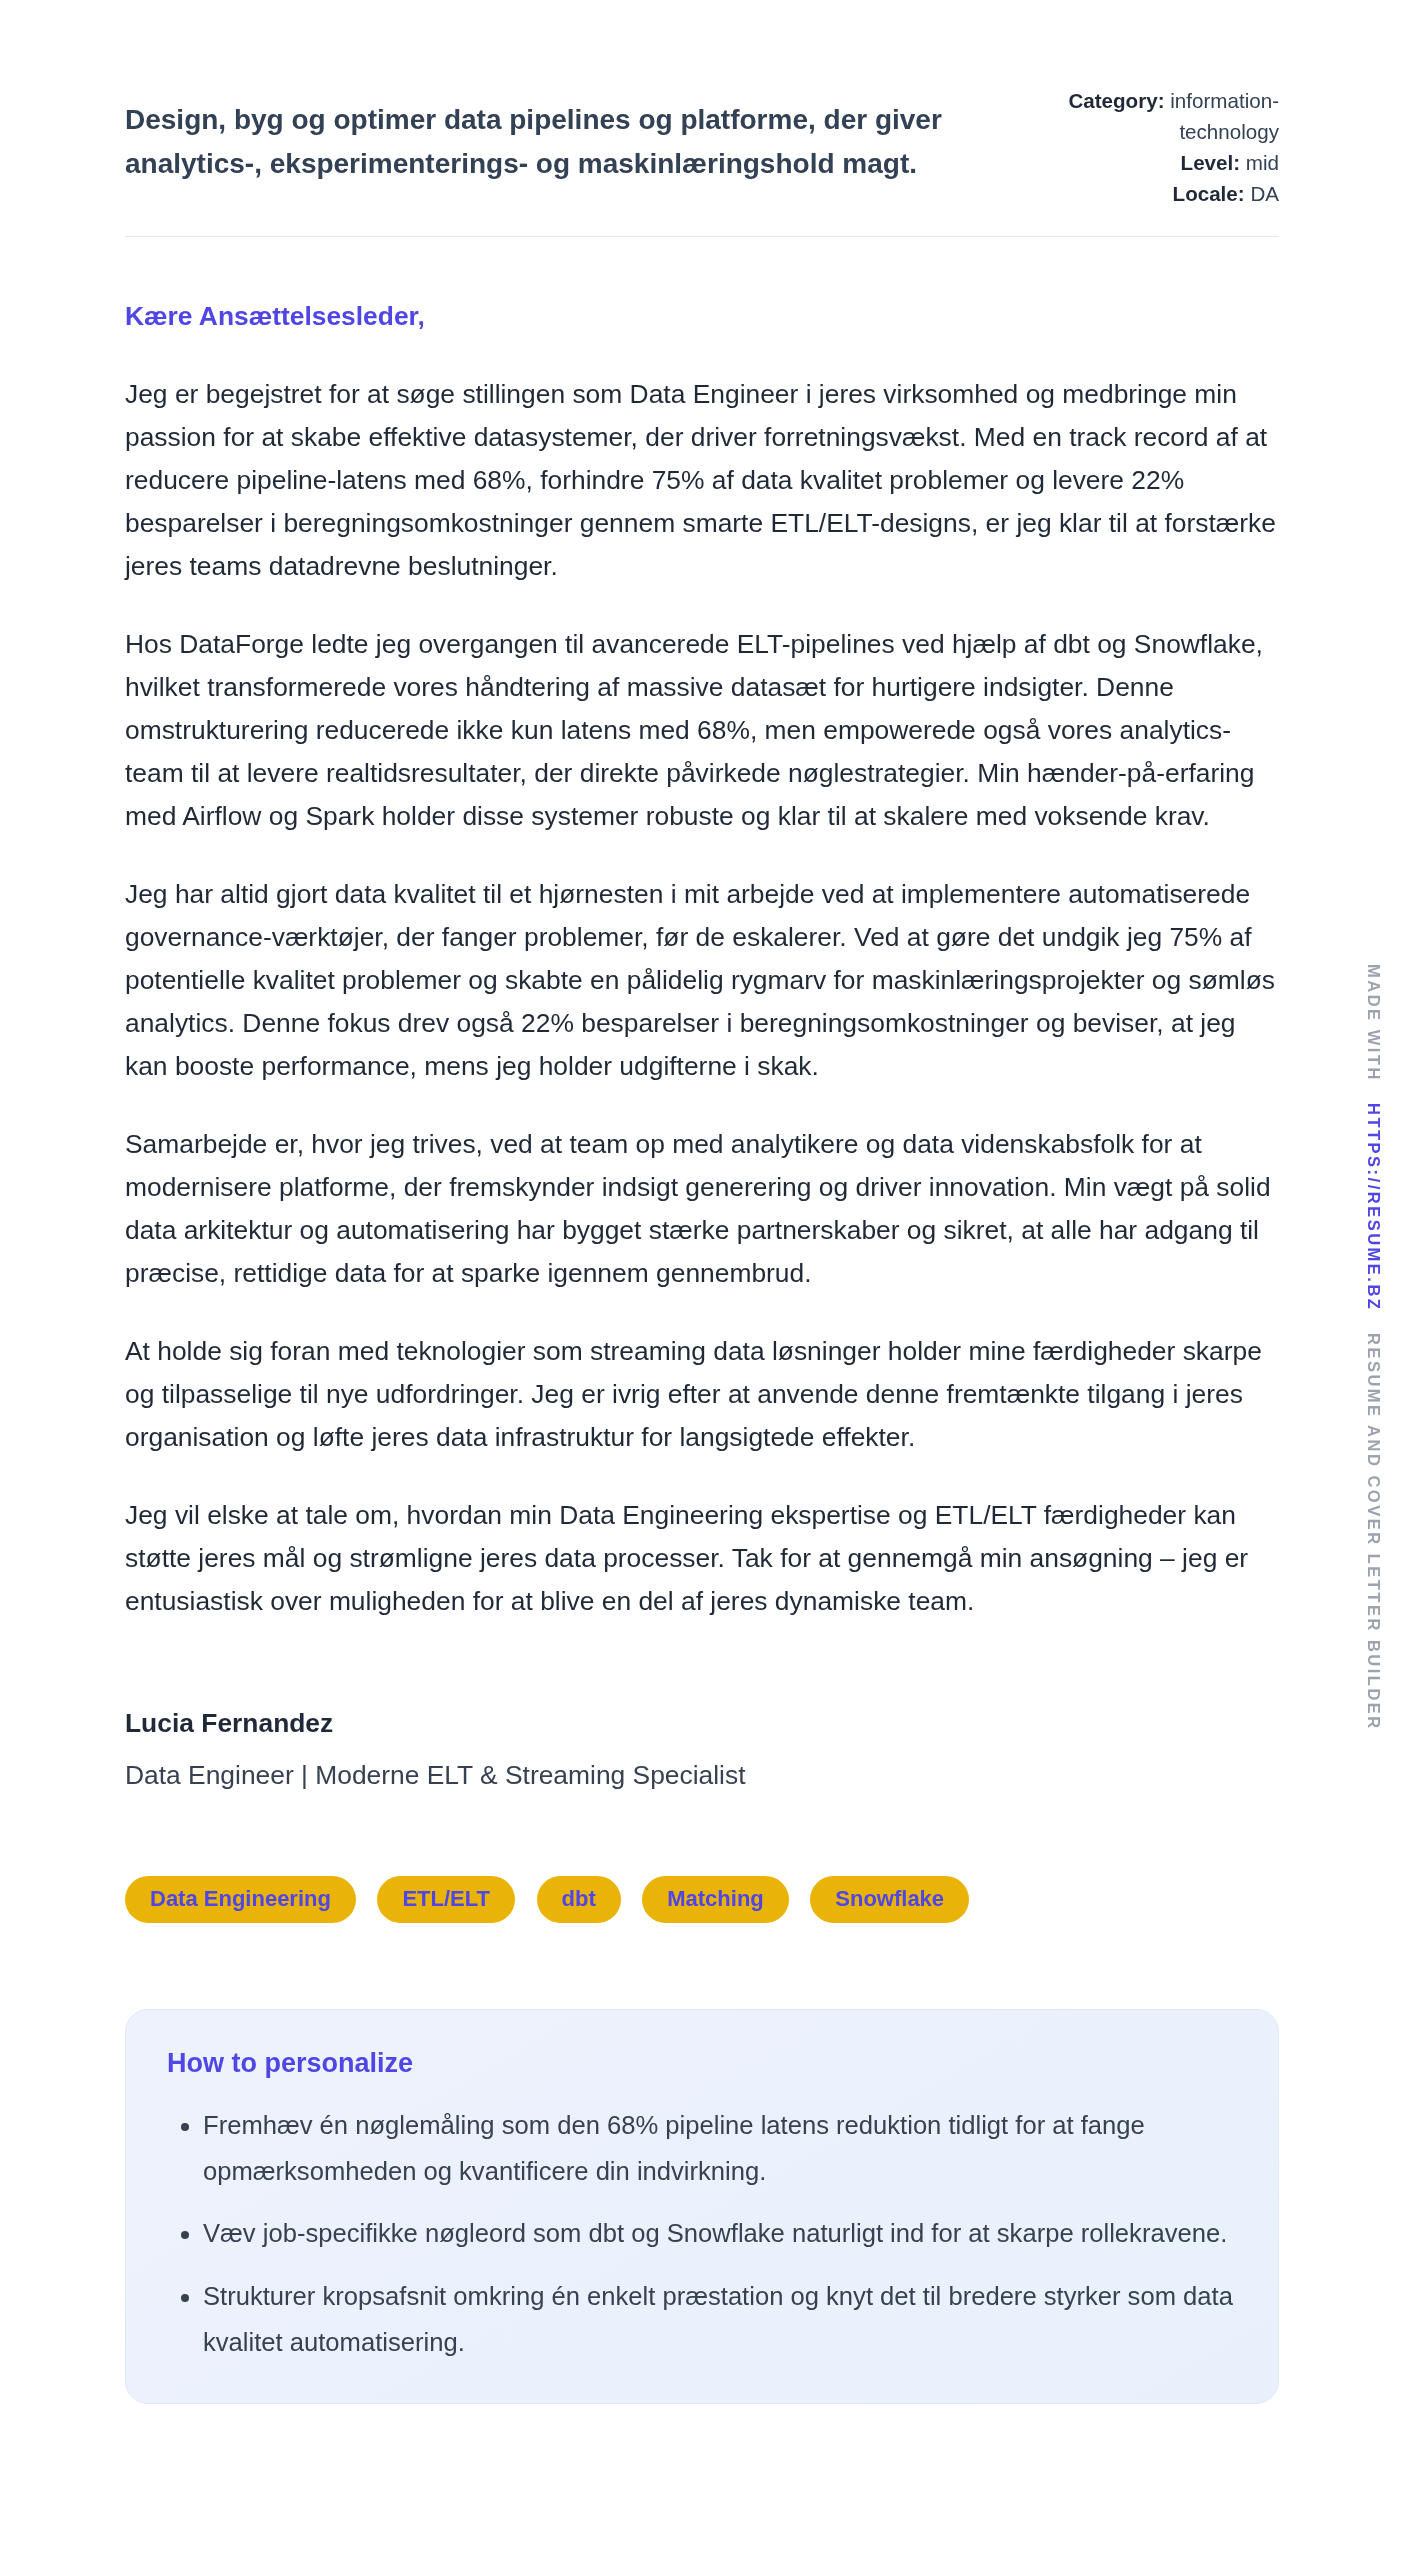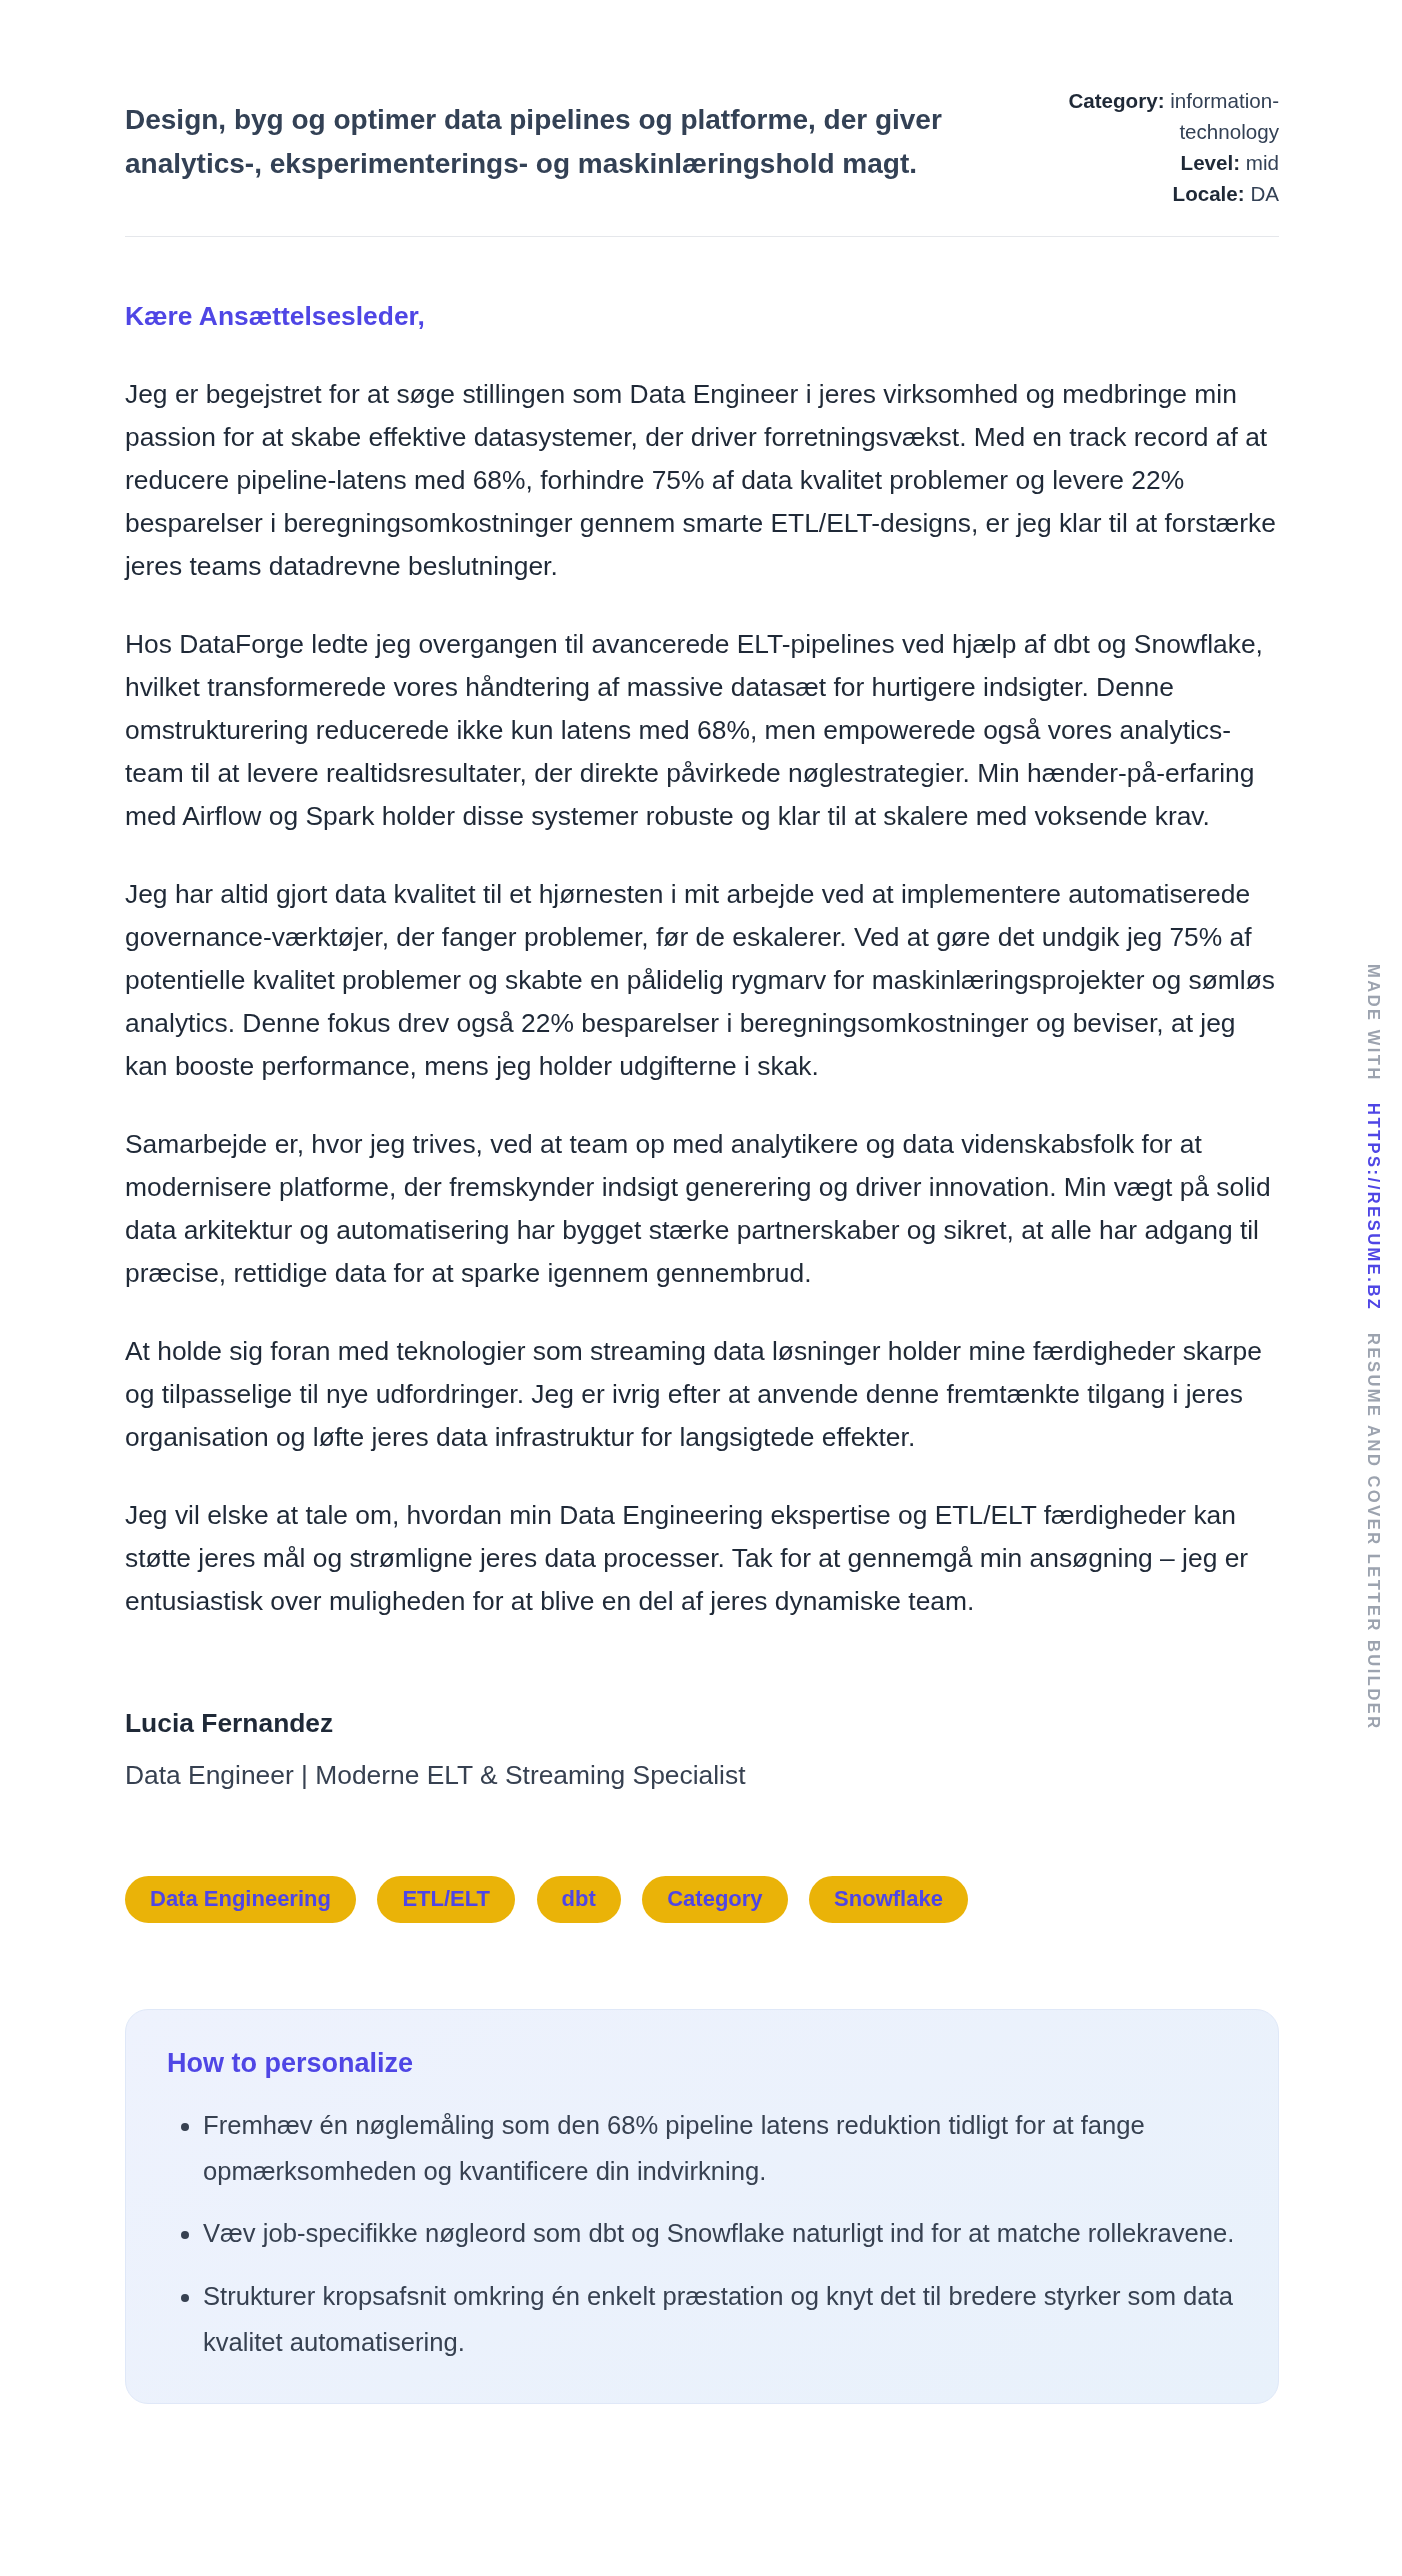--- a/index.html
+++ b/index.html
@@ -142,29 +142,29 @@
     <p class="para">At holde sig foran med teknologier som streaming data løsninger holder mine færdigheder skarpe og tilpasselige til nye udfordringer. Jeg er ivrig efter at anvende denne fremtænkte tilgang i jeres organisation og løfte jeres data infrastruktur for langsigtede effekter.</p>
     <p class="para">Jeg vil elske at tale om, hvordan min Data Engineering ekspertise og ETL/ELT færdigheder kan støtte jeres mål og strømligne jeres data processer. Tak for at gennemgå min ansøgning – jeg er entusiastisk over muligheden for at blive en del af jeres dynamiske team.</p>
     <p class="sig-name">Lucia Fernandez</p>
     <p class="sig-title">Data Engineer | Moderne ELT &amp; Streaming Specialist</p>
   </div>
 
   <div class="tags">
     <span class="tag">Data Engineering</span>
     <span class="tag">ETL/ELT</span>
     <span class="tag">dbt</span>
-    <span class="tag">Category</span>
+    <span class="tag">Matching</span>
     <span class="tag">Snowflake</span>
   </div>
 
   <div class="tips-card">
     <div class="tips-title">How to personalize</div>
     <ul class="tips-list">
       <li>Fremhæv én nøglemåling som den 68% pipeline latens reduktion tidligt for at fange opmærksomheden og kvantificere din indvirkning.</li>
-      <li>Væv job-specifikke nøgleord som dbt og Snowflake naturligt ind for at matche rollekravene.</li>
+      <li>Væv job-specifikke nøgleord som dbt og Snowflake naturligt ind for at skarpe rollekravene.</li>
       <li>Strukturer kropsafsnit omkring én enkelt præstation og knyt det til bredere styrker som data kvalitet automatisering.</li>
     </ul>
   </div>
 
 </div>
 
 <div class="ribbon">
   <span>MADE WITH</span>
   <span class="ribbon-link">HTTPS://RESUME.BZ</span>
   <span>RESUME AND COVER LETTER BUILDER</span>

